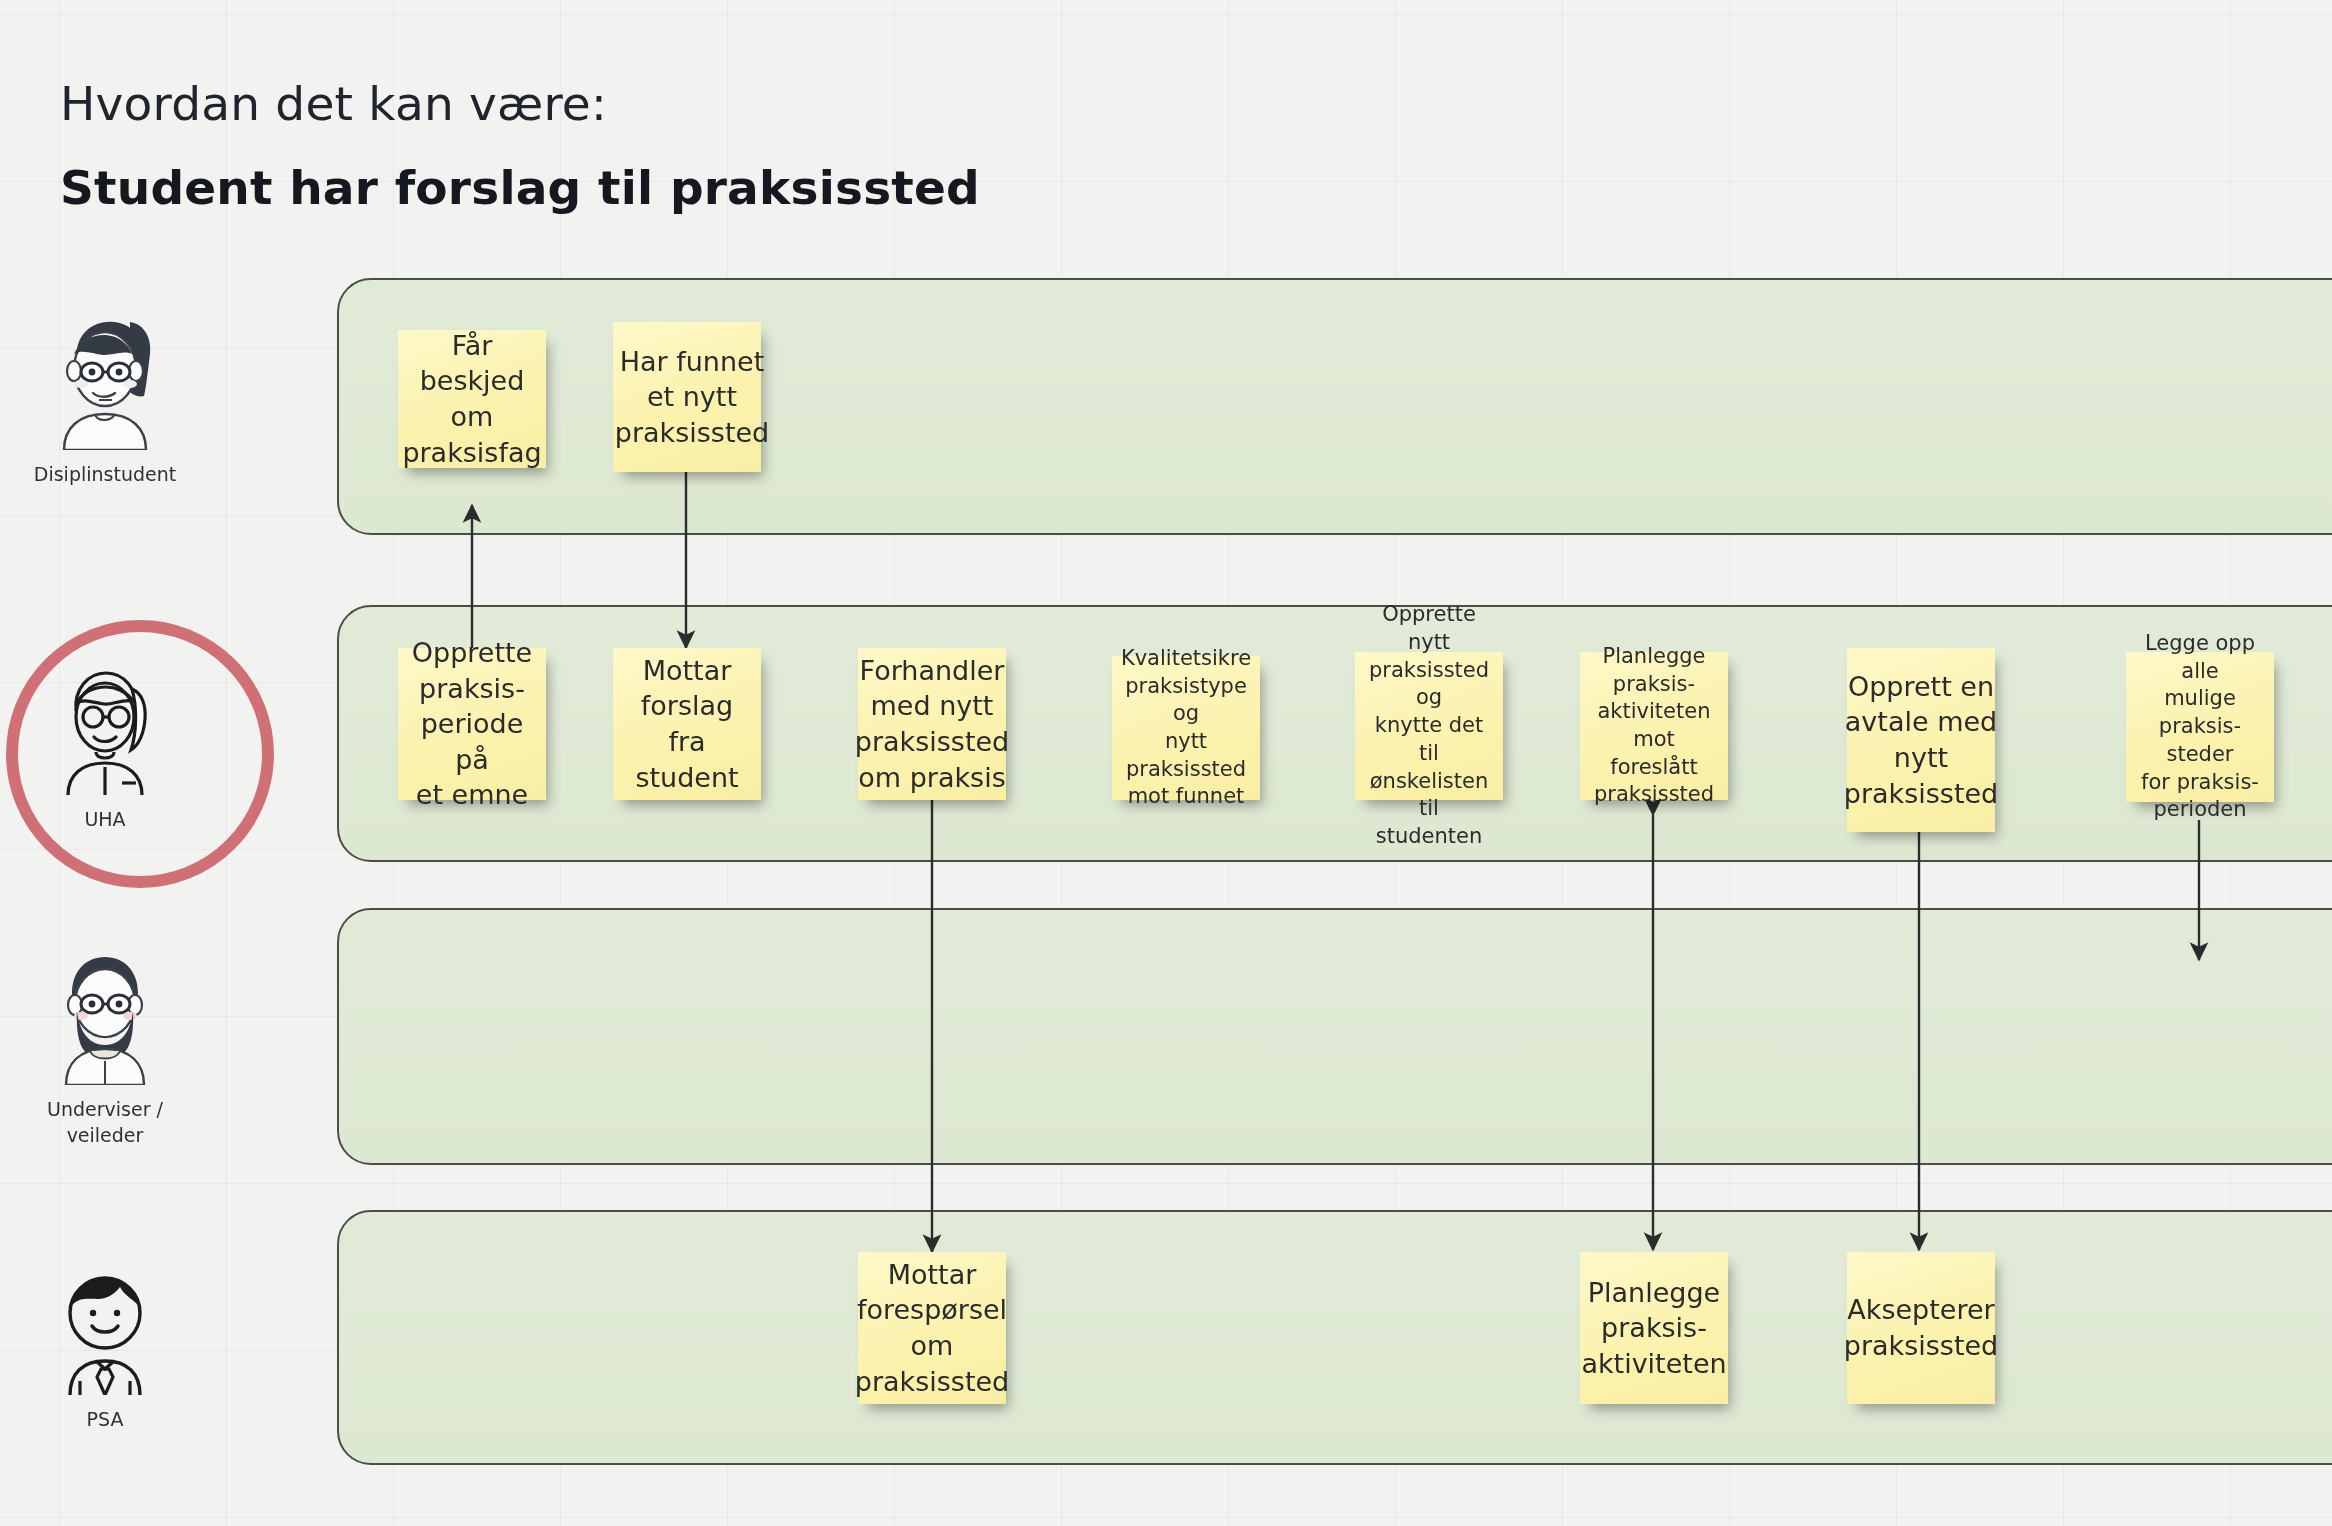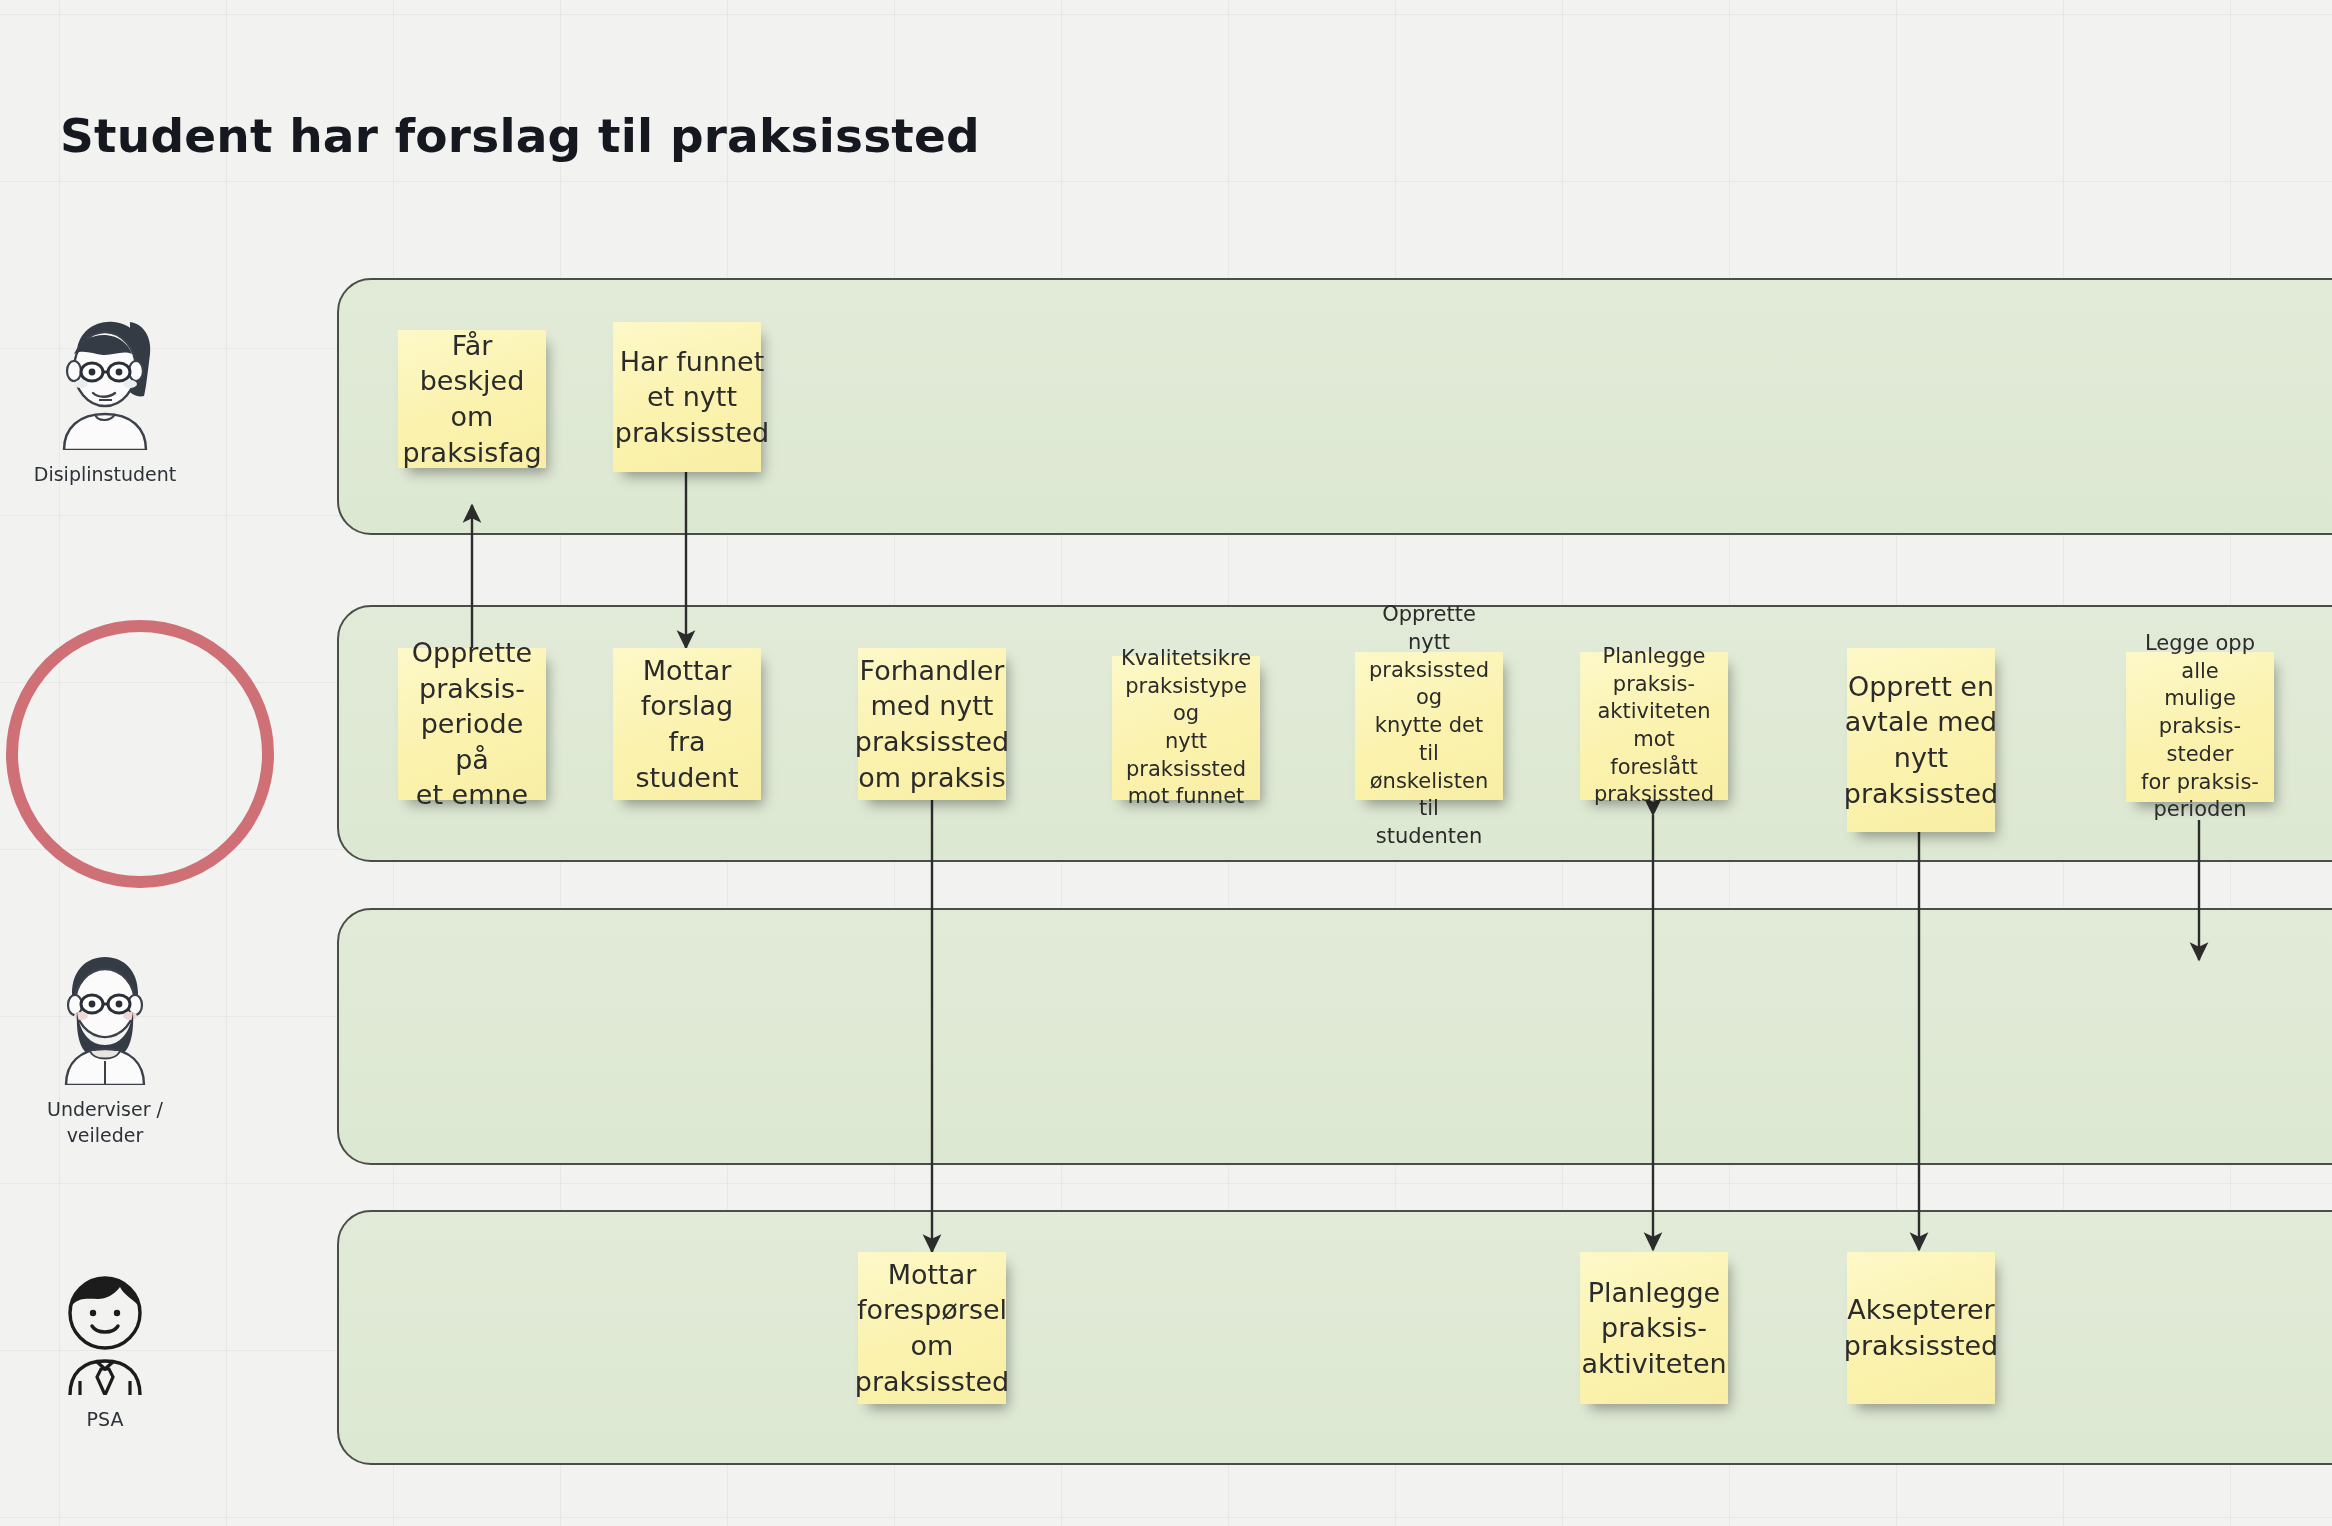--- a/index.html
+++ b/index.html
@@ -89,20 +89,21 @@
   .conn line{stroke:#2c2c2c;stroke-width:2.4;}
 </style>
 </head>
 <body>
 
 <div id="grid"></div>
 
 <div id="stage">
 
   <div class="header">
+    <div class="h-sub">Hvordan det kan være:</div>
     <div class="h-title">Student har forslag til praksissted</div>
   </div>
 
   <div class="lane" style="top:278px;height:257px;">
     <div class="lane-inner-fade"></div>
   </div>
   <div class="lane" style="top:605px;height:257px;">
     <div class="lane-inner-fade"></div>
   </div>
   <div class="lane" style="top:908px;height:257px;">
@@ -154,20 +155,39 @@
         <path d="M47 79c5 5 16 5 22 0" fill="none" stroke="#3b4049" stroke-width="2.4" stroke-linecap="round"></path>
         <line x1="53" y1="86" x2="66" y2="86" stroke="#3b4049" stroke-width="2"></line>
         <path d="M18 136c0-22 15-36 41-36s41 14 41 36z" fill="#fbfbfb" stroke="#3b4049" stroke-width="2.4"></path>
         <path d="M49 100c2 8 16 8 20 0" fill="none" stroke="#3b4049" stroke-width="2.2"></path>
       </svg>
     </div>
     <div class="nm">Disiplinstudent</div>
   </div>
 
   <div class="ring" style="top:620px;"></div>
+  <div class="actor" style="top:645px;">
+    <div class="av">
+      <svg width="118" height="140" viewBox="0 0 118 140">
+        <path d="M30 56c-2-22 12-38 30-38s32 16 30 38" fill="none" stroke="#1c1c1c" stroke-width="3.2"></path>
+        <ellipse cx="59" cy="62" rx="29" ry="34" fill="none" stroke="#1c1c1c" stroke-width="3.2"></ellipse>
+        <path d="M86 34c10 4 14 16 13 30-1 14-6 26-14 31 6-18 6-44 1-61z" fill="#fff" stroke="#1c1c1c" stroke-width="3.2"></path>
+        <path d="M30 48c8-12 20-16 30-16 9 0 20 4 27 14-12-2-20 4-29 3-10-1-19-6-28-1z" fill="none" stroke="#1c1c1c" stroke-width="3.2"></path>
+        <circle cx="47" cy="62" r="10" fill="none" stroke="#1c1c1c" stroke-width="3.2"></circle>
+        <circle cx="73" cy="62" r="10" fill="none" stroke="#1c1c1c" stroke-width="3.2"></circle>
+        <line x1="57" y1="62" x2="63" y2="62" stroke="#1c1c1c" stroke-width="3.2"></line>
+        <path d="M48 82c5 6 16 6 22 0" fill="none" stroke="#1c1c1c" stroke-width="3.2" stroke-linecap="round"></path>
+        <path d="M22 140c0-20 14-32 37-32s37 12 37 32" fill="none" stroke="#1c1c1c" stroke-width="3.2"></path>
+        <path d="M50 97c0 8 18 8 18 0" fill="none" stroke="#1c1c1c" stroke-width="3.2"></path>
+        <line x1="59" y1="112" x2="59" y2="140" stroke="#1c1c1c" stroke-width="3.2"></line>
+        <line x1="76" y1="128" x2="90" y2="128" stroke="#1c1c1c" stroke-width="3.2"></line>
+      </svg>
+    </div>
+    <div class="nm">UHA</div>
+  </div>
 
   <div class="actor" style="top:935px;">
     <div class="av">
       <svg width="118" height="140" viewBox="0 0 118 140">
         <path d="M26 48c0-22 14-36 33-36s33 14 33 36c0 6-2 10-2 10-4-10-12-14-20-13-10 1-18 5-26 3-10-2-14 2-16 10 0 0-2-5-2-10z" fill="#353b45"></path>
         <ellipse cx="59" cy="58" rx="30" ry="34" fill="#fbfbfb" stroke="#3b4049" stroke-width="2.4"></ellipse>
         <ellipse cx="29" cy="60" rx="7" ry="10" fill="#fbfbfb" stroke="#3b4049" stroke-width="2.2"></ellipse>
         <ellipse cx="89" cy="60" rx="7" ry="10" fill="#fbfbfb" stroke="#3b4049" stroke-width="2.2"></ellipse>
         <ellipse cx="46" cy="59" rx="11" ry="9" fill="#fff" stroke="#2b3038" stroke-width="3"></ellipse>
         <ellipse cx="73" cy="59" rx="11" ry="9" fill="#fff" stroke="#2b3038" stroke-width="3"></ellipse>

